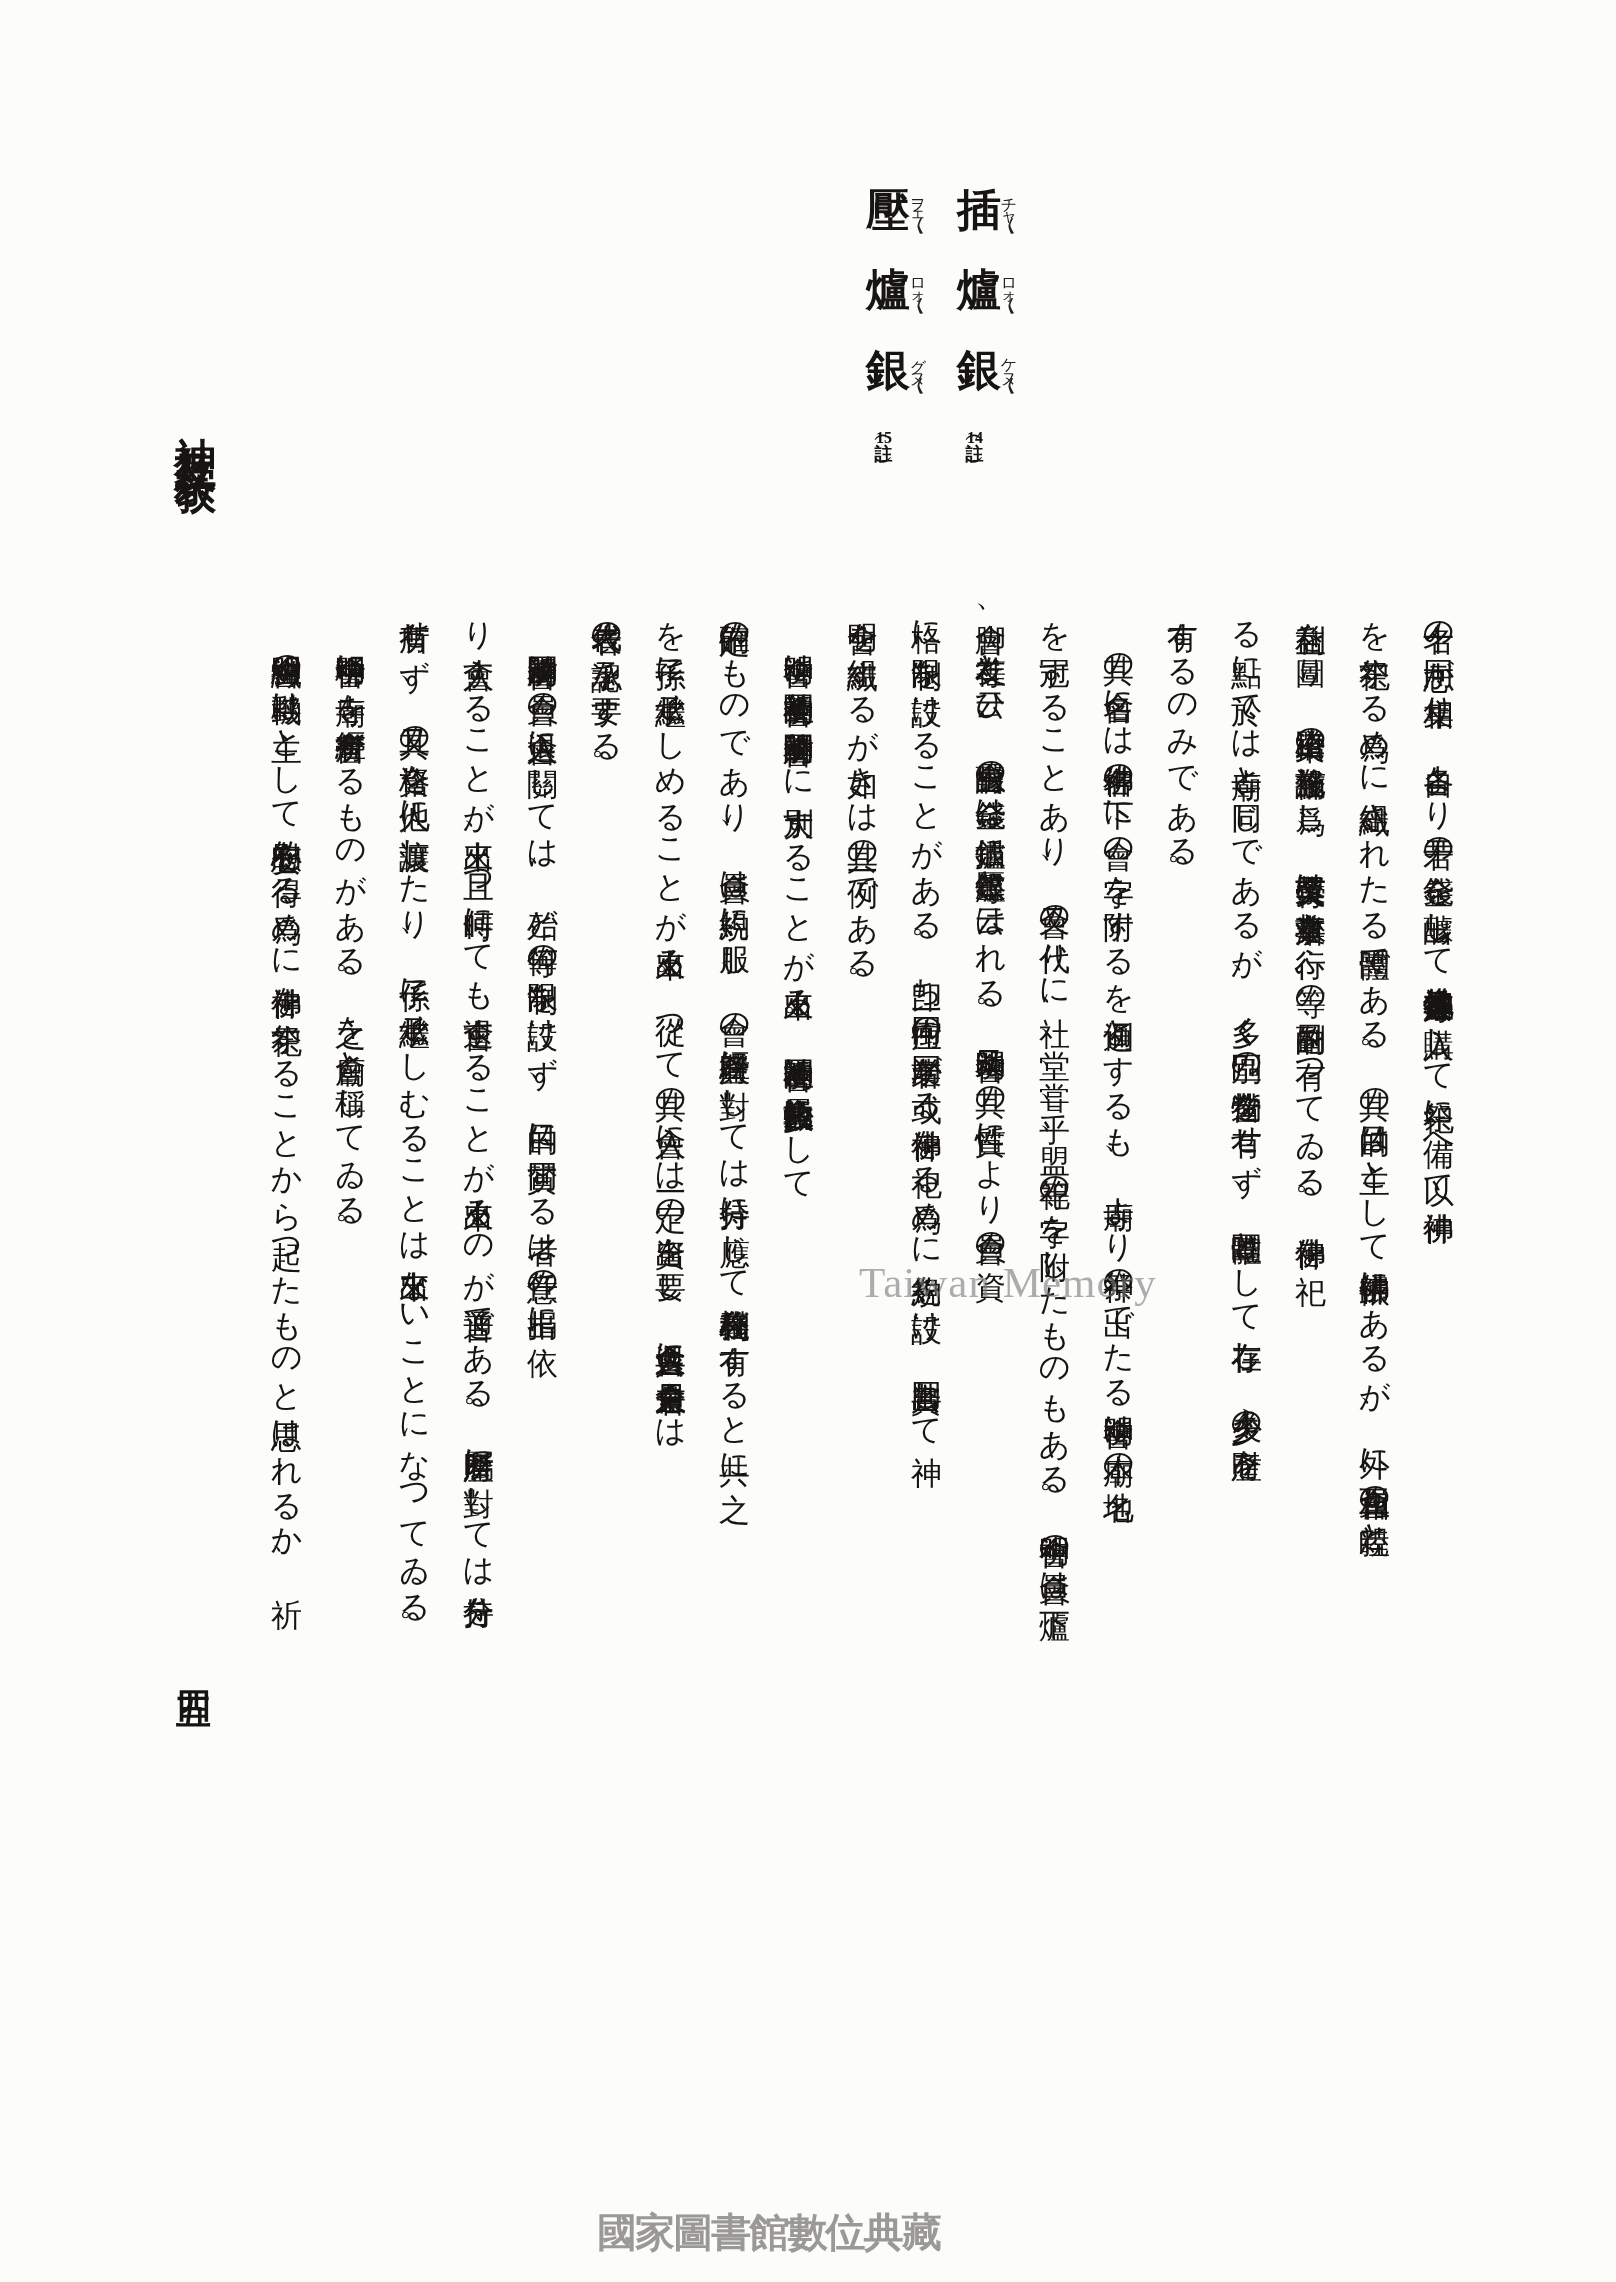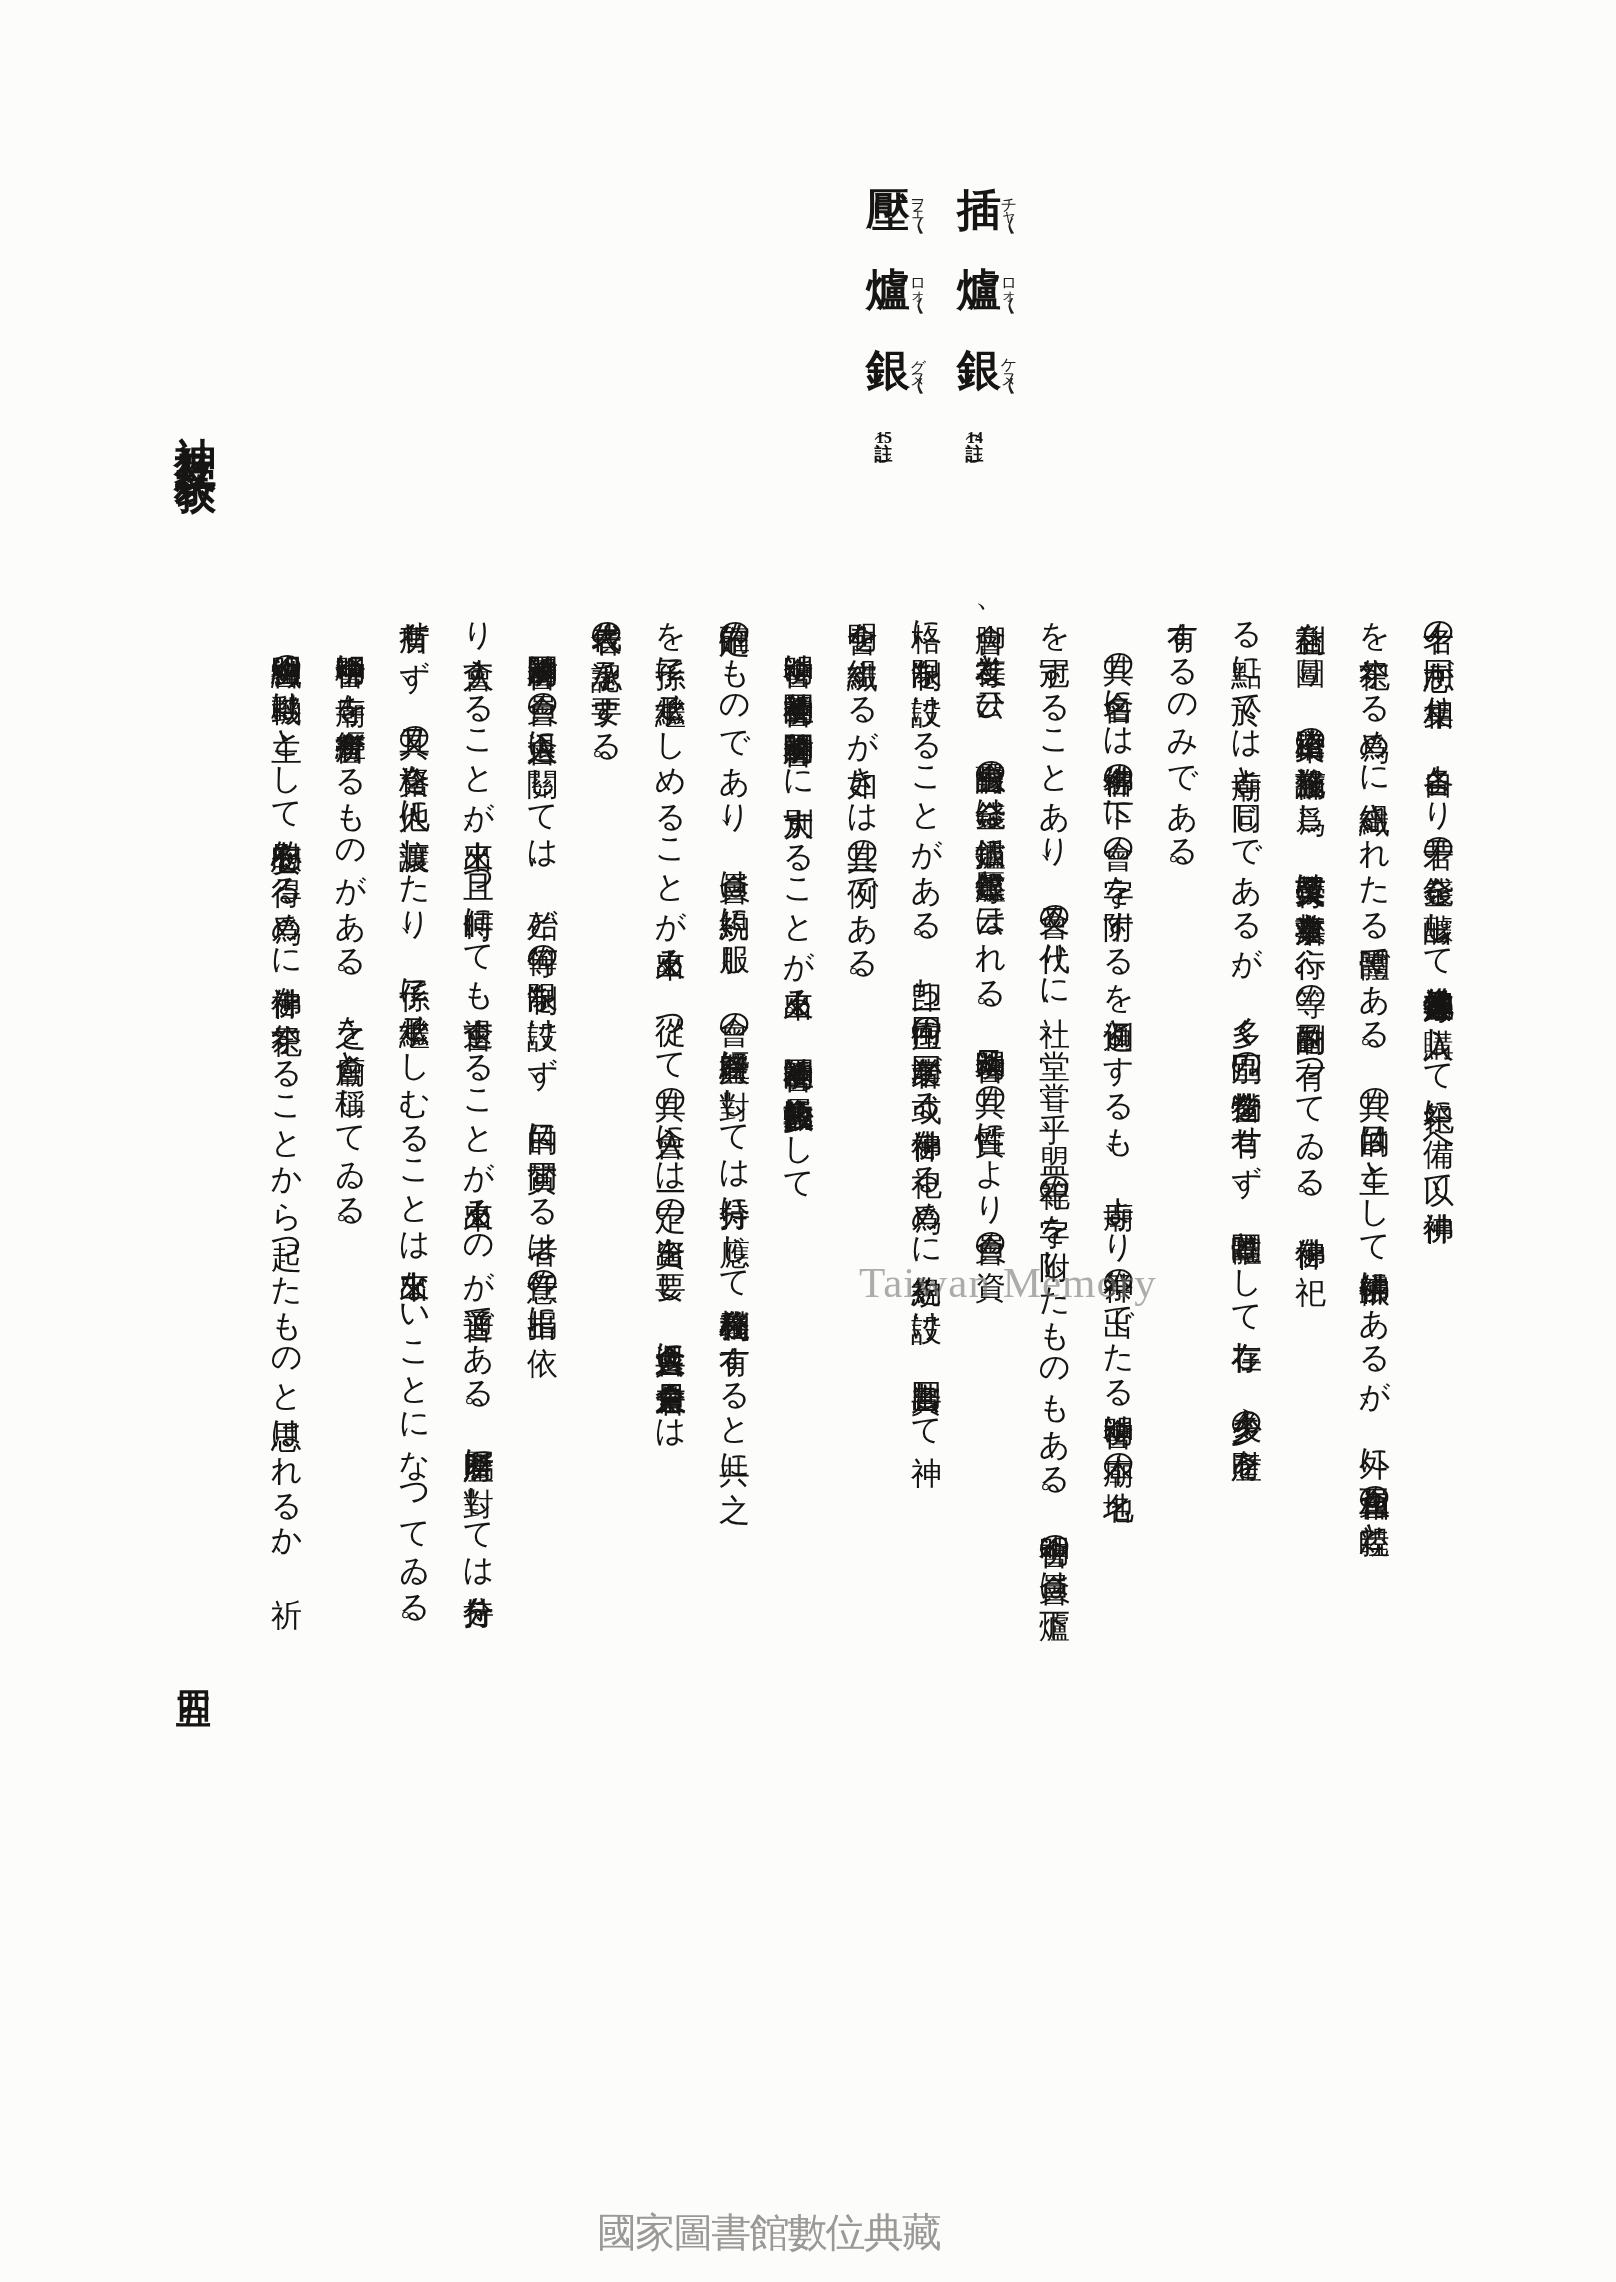--- a/index.html
+++ b/index.html
@@ -64,21 +64,21 @@
     color:rgba(122,122,122,0.62);
     font-family:"Liberation Serif",serif;
     pointer-events:none;white-space:nowrap;
   }
 
   
   .stamp{
     position:absolute;left:597px;top:2212px;
     font-family:"Liberation Sans","DejaVu Sans",sans-serif;
     font-size:40px;line-height:1;letter-spacing:-1.9px;
-    color:#9b9996;white-space:nowrap;
+    color:#9b9996;white-space:nowrap;font-weight:bold;
   }
 </style>
 </head>
 <body>
 
 <div class="page">
 
   <div id="glossary">
       <div class="gloss-entry" style="left: 957px;">
         <div class="gchar">

